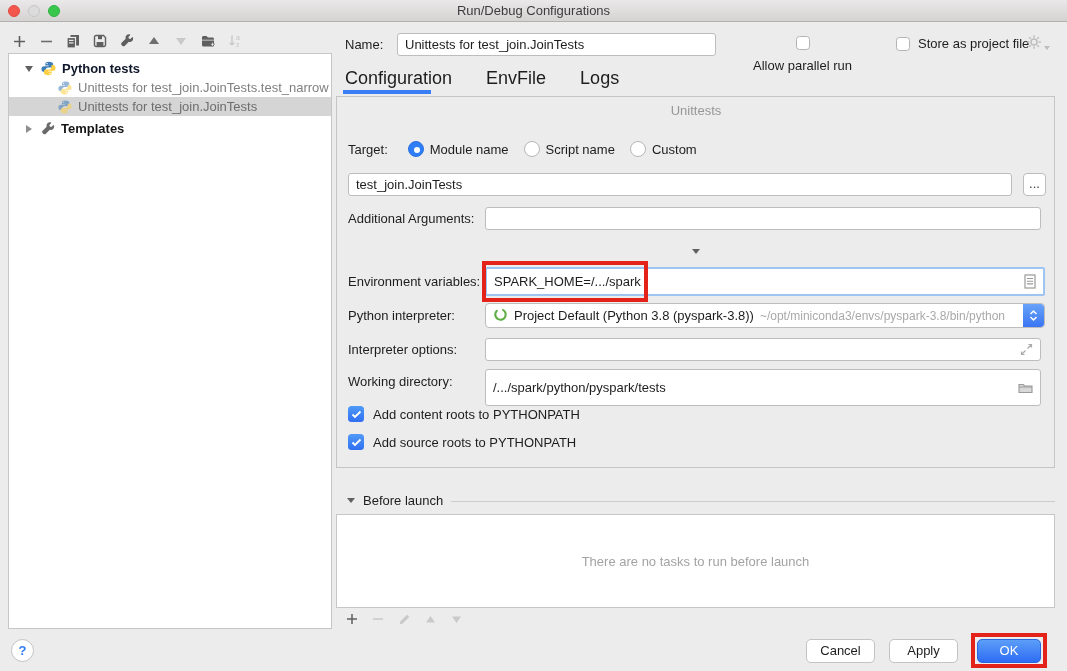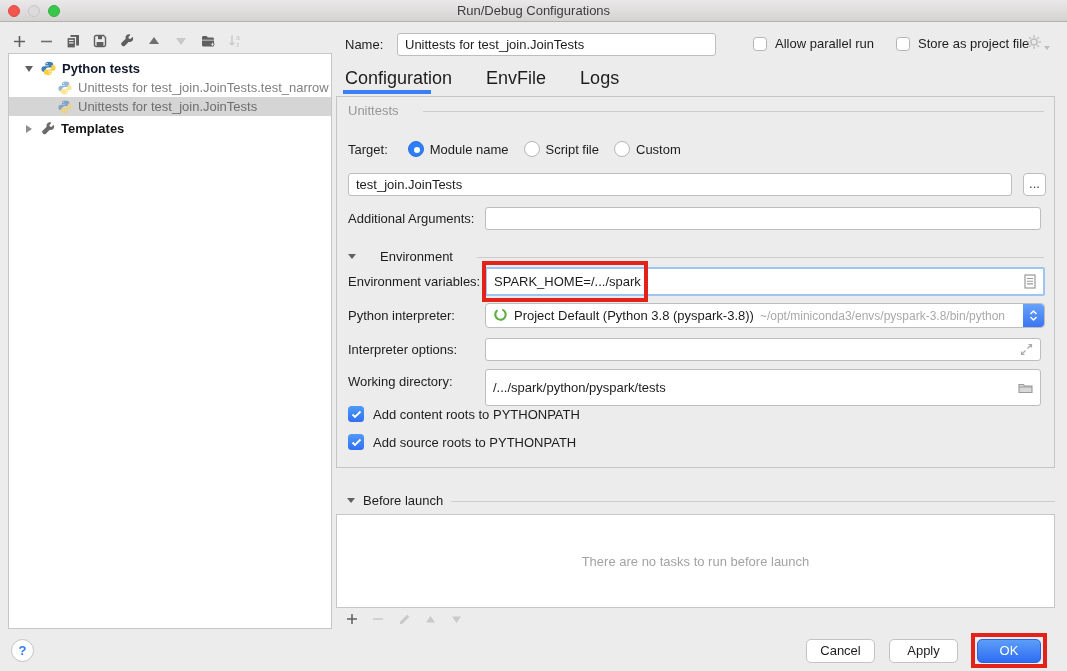--- a/index.html
+++ b/index.html
@@ -51,21 +51,21 @@
     border-top:4px solid #bdbdbd; margin-top:8px;}
 
   
   .tabs{ position:absolute; left:345px; top:68px; display:flex; gap:34px; }
   .tab{ font-size:18px; color:#1d1d1d; padding-bottom:6px;}
   .tab-underline{ position:absolute; left:343px; top:90px; width:88px; height:4px; background:#3a7ef6;}
 
   
   .main-panel{ position:absolute; left:336px; top:96px; width:719px; height:372px;
     border:1px solid #c5c5c5; }
-  .group-hdr{ position:absolute; left:11px; right:10px; display:flex; align-items:center; gap:24px;}
+  .group-hdr{ position:absolute; left:11px; right:10px; display:flex; align-items:center; gap:24px;flex-direction:column;}
   .group-hdr .glabel{ color:#979797; }
   .group-hdr .rule{ flex:1; height:1px; background:#cccccc; margin-top:1px;}
   .sec-tri{ width:0; height:0; border-left:4.5px solid transparent; border-right:4.5px solid transparent;
     border-top:5.5px solid #616161; }
   .sec-label{ color:#1d1d1d; }
 
   .target-row{ position:absolute; left:11px; top:44px; display:flex; align-items:center; }
   .radio{ width:16px; height:16px; border-radius:50%; background:#fff; border:1px solid #b6b6b6; }
   .radio.sel{ background:#2e7ef8; border:1px solid #2a70e0; position:relative;}
   .radio.sel::after{ content:""; position:absolute; left:5px; top:5px; width:6px; height:6px;
@@ -225,21 +225,21 @@
             <path d="M12.8 3.3c-.1-.3-.45-.35-.65-.15L10.4 4.9l-1.6-.4-.4-1.6 1.75-1.75c.2-.2.15-.55-.15-.65C8.8.1 7.4.4 6.5 1.3 5.6 2.2 5.3 3.5 5.7 4.7L1.6 8.8c-.6.6-.6 1.6 0 2.2l.9.9c.6.6 1.6.6 2.2 0l4.1-4.1c1.2.4 2.5.1 3.4-.8.9-.9 1.2-2.3.6-3.7z" fill="#6a6a6a"></path>
           </svg>
       </span>
       <span>Templates</span>
     </div>
   </div>
 
   <div class="name-label">Name:</div>
   <div class="name-field">Unittests for test_join.JoinTests</div>
 
-  <div class="hdr-cb" style="left:753px;">
+  <div class="hdr-cb" style="left:753px;flex-direction:column;">
     <span class="cb-box"></span>
     <span>Allow parallel run</span>
   </div>
   <div class="hdr-cb" style="left:896px;">
     <span class="cb-box"></span>
     <span>Store as project file</span>
   </div>
   <div class="gear-wrap">
     <span>
       <svg width="16" height="16">
@@ -267,21 +267,21 @@
     </div>
 
     <div class="target-row">
       <span style="margin-right:20px;">Target:</span>
       <span class="ropt">
         <span class="radio sel"></span>
         <span>Module name</span>
       </span>
       <span class="ropt">
         <span class="radio"></span>
-        <span>Script file</span>
+        <span>Script name</span>
       </span>
       <span class="ropt">
         <span class="radio"></span>
         <span>Custom</span>
       </span>
     </div>
 
     <div class="field" style="left:11px; top:76px; width:664px; height:23px;">
       <span>test_join.JoinTests</span>
     </div>

